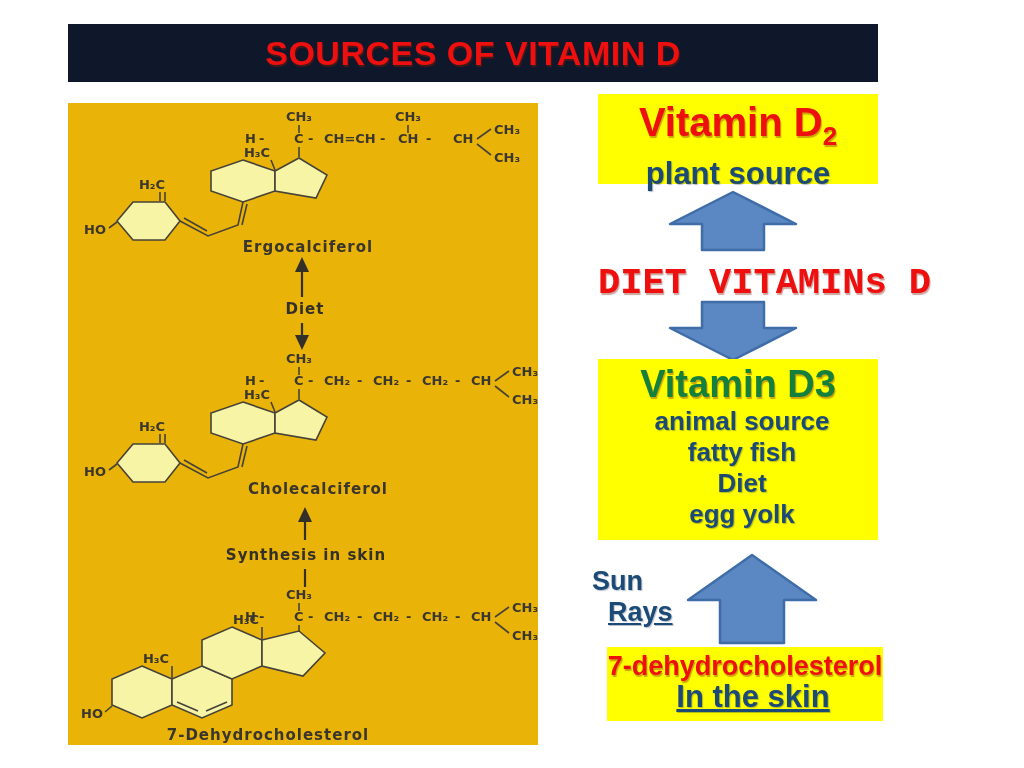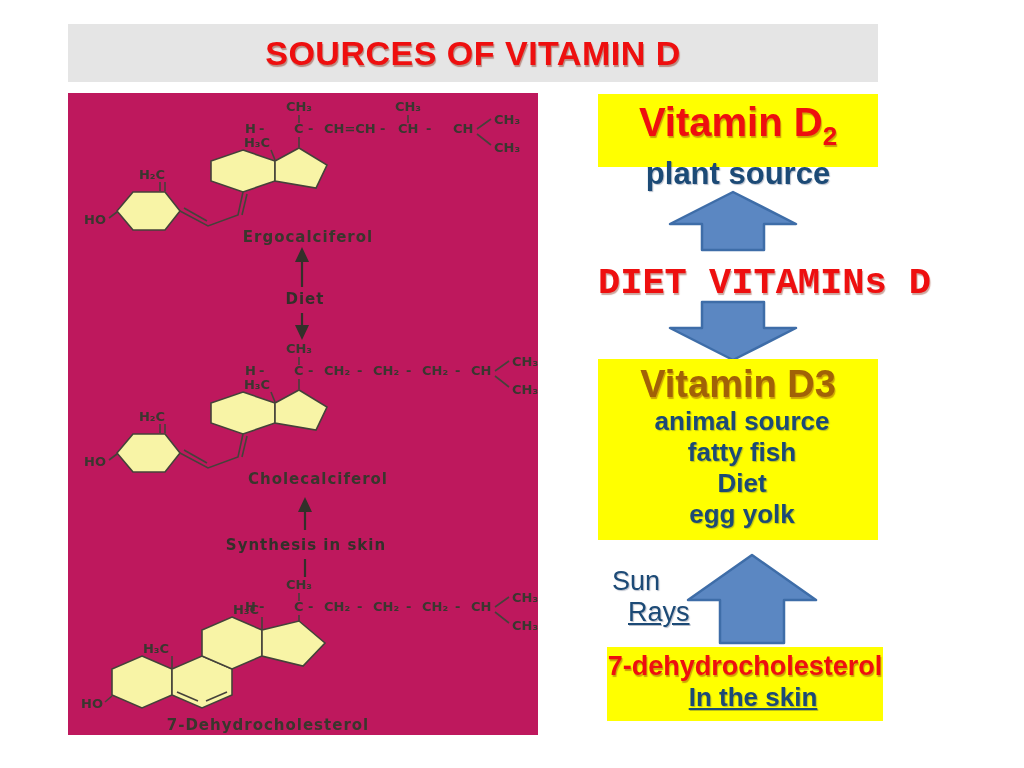--- a/index.html
+++ b/index.html
@@ -1,52 +1,52 @@
 <!DOCTYPE html>
 <html><head>
 <meta charset="utf-8">
 <style>
   html,body{margin:0;padding:0;background:#888;}
   .slide{position:relative;width:1024px;height:768px;background:#ffffff;overflow:hidden;
          font-family:"Liberation Sans",sans-serif;}
-  .title-bar{position:absolute;left:68px;top:24px;width:810px;height:58px;background:#e5e5e5;
+  .title-bar{position:absolute;left:68px;top:24px;width:810px;height:58px;background:#0f172a;
              display:flex;align-items:center;justify-content:center;}
   .title-text{font-size:34px;font-weight:bold;color:#ee0f0f;letter-spacing:.5px;
               text-shadow:1px 2px 1px rgba(130,30,10,.45);}
-  .diagram-wrap{position:absolute;left:68px;top:93px;width:470px;height:642px;background:#be185d;}
+  .diagram-wrap{position:absolute;left:68px;top:103px;width:470px;height:642px;background:#eab308;}
   .diagram-wrap svg{display:block;}
   .chem{font-family:"DejaVu Sans",sans-serif;font-size:13px;font-weight:bold;fill:#3a372f;}
   .chem-name{font-family:"DejaVu Sans",sans-serif;font-size:15px;font-weight:bold;fill:#3a362d;letter-spacing:1px;}
   .proc-label{font-family:"DejaVu Sans",sans-serif;font-size:15px;font-weight:bold;fill:#33302a;letter-spacing:1px;}
   .bond{stroke:#45423a;stroke-width:1.6;fill:none;}
   .ring{fill:#f8f4a6;stroke:#45423a;stroke-width:1.6;}
   .parrow{stroke:#33302a;stroke-width:2.2;fill:none;}
   .phead{fill:#33302a;stroke:none;}
 
   .ybox{position:absolute;background:#ffff00;text-align:center;}
   .red-big{font-size:40px;font-weight:bold;color:#ee0f0f;line-height:46px;
            text-shadow:1px 2px 1px rgba(130,30,10,.4);}
   .red-big .subscr{font-size:26px;vertical-align:-9px;}
   .blue-line{font-size:31px;font-weight:bold;color:#1c4a76;line-height:30px;
              text-shadow:1px 1px 1px rgba(20,40,80,.3);}
-  .d2-box{left:598px;top:94px;width:280px;height:73px;padding-top:5px;box-sizing:border-box;}
+  .d2-box{left:598px;top:94px;width:280px;height:90px;padding-top:5px;box-sizing:border-box;}
   .d3-box{left:598px;top:359px;width:280px;height:181px;padding-top:3px;box-sizing:border-box;}
-  .d3-title{font-size:38px;font-weight:bold;color:#a16207;line-height:44px;
+  .d3-title{font-size:38px;font-weight:bold;color:#15803d;line-height:44px;
             text-shadow:1px 2px 1px rgba(130,30,10,.4);}
   .d3-line{font-size:26px;font-weight:bold;color:#1c4a76;line-height:31px;
            text-shadow:1px 1px 1px rgba(20,40,80,.3);padding-left:8px;}
   .diet-label{position:absolute;left:598px;top:262px;width:280px;text-align:right;white-space:nowrap;
               font-size:37px;font-weight:bold;color:#ee0f0f;text-shadow:1px 2px 1px rgba(130,30,10,.4);font-family:Liberation Mono, monospace;}
-  .sun-label{position:absolute;left:612px;top:566px;font-size:27px;font-weight:normal;color:#1c4a76;
+  .sun-label{position:absolute;left:592px;top:566px;font-size:27px;font-weight:bold;color:#1c4a76;
              line-height:31px;text-shadow:1px 1px 1px rgba(20,40,80,.3);}
   .underline{text-decoration:underline;margin-left:16px;}
   .skin-box{left:607px;top:647px;width:276px;height:74px;padding-top:3px;box-sizing:border-box;}
   .skin-title{font-size:27px;font-weight:bold;color:#ee0f0f;line-height:32px;
               text-shadow:1px 2px 1px rgba(130,30,10,.4);}
-  .skin-sub{font-size:26px;font-weight:bold;color:#1c4a76;line-height:30px;
+  .skin-sub{font-size:31px;font-weight:bold;color:#1c4a76;line-height:30px;
             text-shadow:1px 1px 1px rgba(20,40,80,.3);}
   .blk-arrow{position:absolute;}
   .blk-arrow polygon{fill:#5b87c2;stroke:#3e6da8;stroke-width:2.5;stroke-linejoin:round;}
 </style>
 </head>
 <body>
 
 <div class="slide">
 
   <div class="title-bar">

